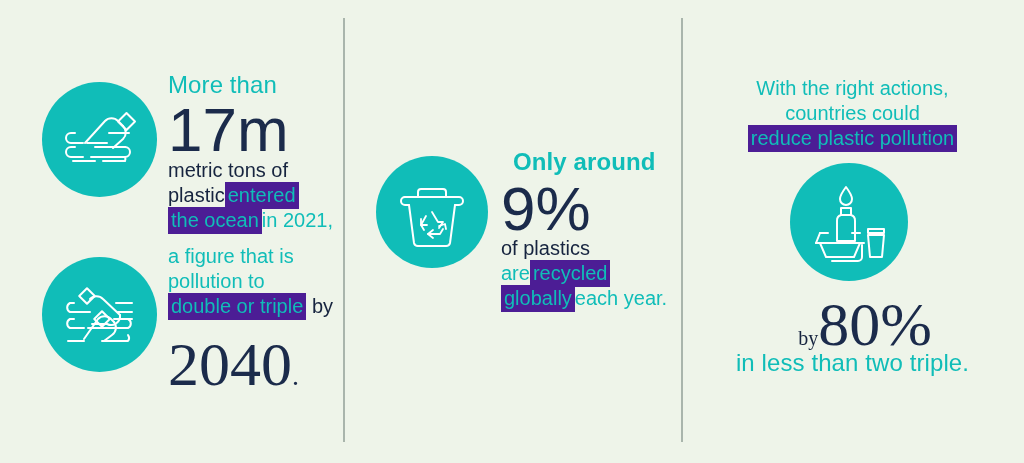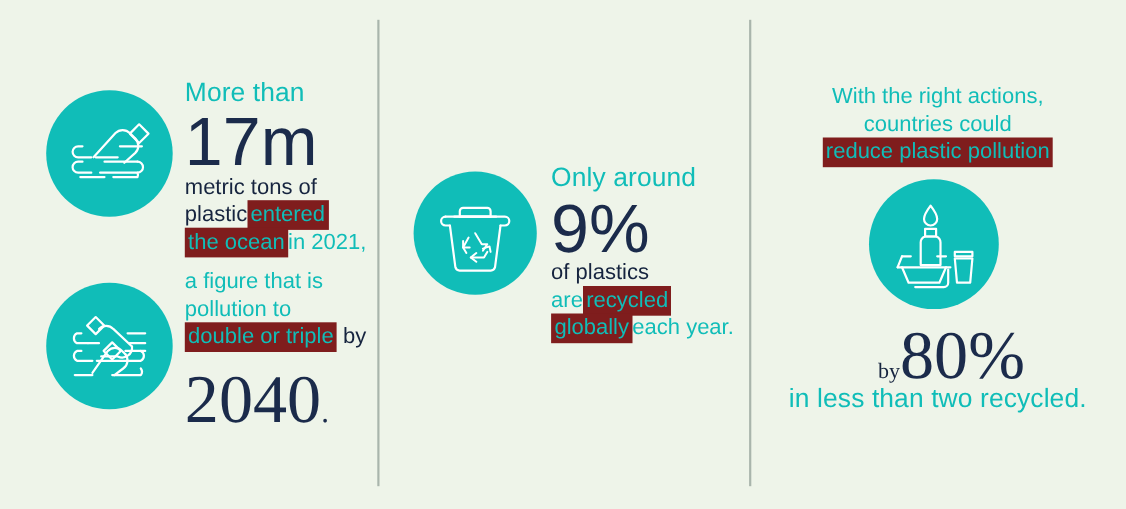--- a/index.html
+++ b/index.html
@@ -81,21 +81,21 @@
     font-weight: 300;
     letter-spacing: 0px;
     line-height: 1;
   }
   .big-17  { font-size: 62px; }
   .big-2040{ font-size: 62px; }
   .big-9   { font-size: 62px; }
   .big-80  { font-size: 62px; }
 
   .hl {
-    background: #7f1d1d;
+    background: #4c1d95;
     color: #10bdb8;
     padding: 2px 3px 3px 3px;
     box-decoration-break: clone;
     -webkit-box-decoration-break: clone;
   }
 
   .small-by {
     font-size: 20px;
     color: #16243f;
   }
@@ -103,21 +103,21 @@
   .center { text-align: center; }
 
   
   .b1-lead   { left: 168px; top: 72px;  width: 175px; }
   .b1-num    { left: 168px; top: 99px; }
   .b1-body   { left: 168px; top: 158px; width: 180px; }
   .b1-lead2  { left: 168px; top: 244px; width: 180px; }
   .b1-num2   { left: 168px; top: 333px; }
 
   
-  .b2-lead   { left: 158px; top: 149px; width: 185px; }
+  .b2-lead   { left: 170px; top: 149px; width: 185px; font-weight: bold; }
   .b2-num    { left: 158px; top: 178px; }
   .b2-body   { left: 158px; top: 236px; width: 185px; }
 
   
   .b3-lead   { left: 28px;  top: 76px;  width: 287px; }
   .b3-num    { left: 0;     top: 293px; width: 368px; }
   .b3-body   { left: 0;     top: 350px; width: 343px; }
 
   .nowrap { white-space: nowrap; font-family: Liberation Serif, serif; }
 </style>
@@ -243,16 +243,16 @@
         <path d="M14 68 h48"></path>
         <path d="M18 68 l6 14 h28 l6 -14"></path>
         <path d="M30 86 h26 a4 4 0 0 0 4 -4 v-12"></path>
 
         <path d="M66 54 h16 v4 h-16 z"></path>
         <path d="M66 60 h16 l-2 22 h-12 z"></path>
       </svg>
     </div>
 
     <div class="tblock b3-num center nowrap"><span class="small-by">by</span><span class="big big-80">80%</span></div>
-    <div class="tblock b3-body center t-lead">in less than two recycled.</div>
+    <div class="tblock b3-body center t-lead">in less than two triple.</div>
   </div>
 
 </div>
 
 </body></html>

